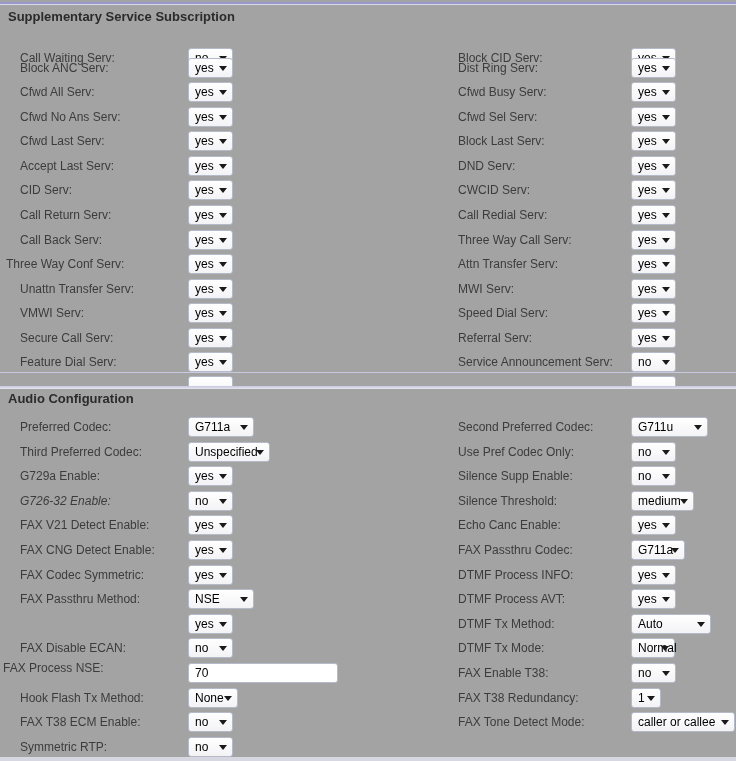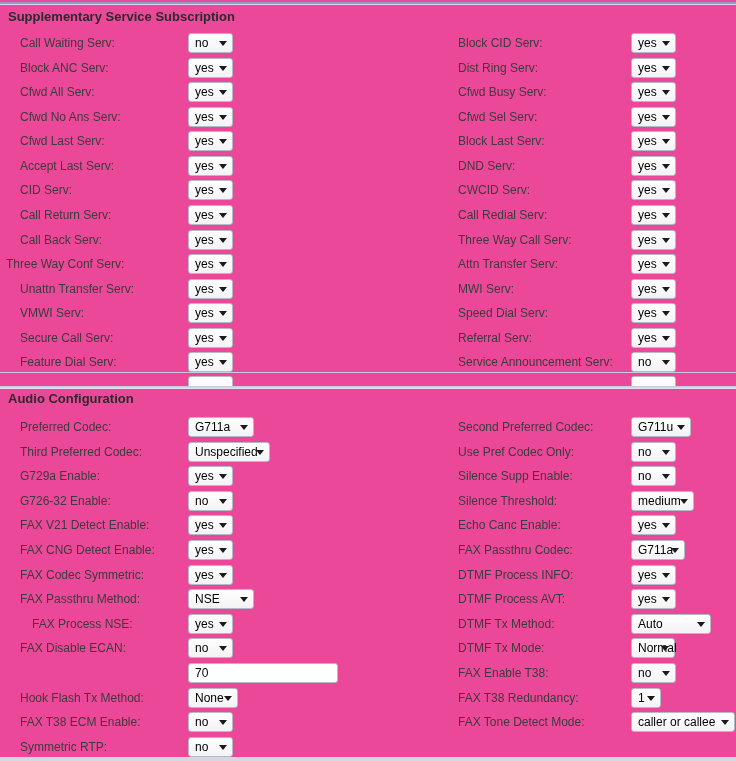--- a/index.html
+++ b/index.html
@@ -1,17 +1,17 @@
 <!DOCTYPE html>
 <html><head>
 <meta charset="utf-8">
 <style>
   html,body{margin:0;padding:0;background:#ffffff;}
   body{font-family:"Liberation Sans","DejaVu Sans",sans-serif;}
-  #page{position:relative;width:736px;height:761px;background:#ec4899;overflow:hidden;}
+  #page{position:relative;width:736px;height:761px;background:#a3a3a3;overflow:hidden;}
 
   .rule-top{position:absolute;left:0;top:2px;width:736px;height:2px;background:#9898cc;}
   .rule-top-light{position:absolute;left:0;top:4px;width:736px;height:1px;background:#d9d9ec;}
   .rule-mid-a{position:absolute;left:0;top:372px;width:736px;height:1px;background:#c9c9e2;}
   .rule-mid-b{position:absolute;left:0;top:386px;width:736px;height:3px;
               background:linear-gradient(#c6c6de,#e6e6f0);}
   .rule-bottom{position:absolute;left:0;top:757px;width:736px;height:4px;background:#d7d7e2;}
 
   .sec-title{position:absolute;left:8px;font-size:13px;font-weight:bold;color:#2b2b2b;white-space:nowrap;}
   #sec1-title{top:9px;}
@@ -37,21 +37,21 @@
 </head>
 <body>
 
 <div id="page">
   <div class="rule-top"></div>
   <div class="rule-top-light"></div>
 
   <div id="sec1-title" class="sec-title">Supplementary Service Subscription</div>
 
   <div id="sec1-rows">
-      <div class="row" style="top: 33px;">
+      <div class="row" style="top: 48px;">
         <div class="flabel" style="left: 20px;">Call Waiting Serv:</div>
         <div class="select" style="left: 188px; width: 45px;">
           <span class="selval">no</span>
           <span class="arrow"></span>
         </div>
         <div class="flabel" style="left: 458px;">Block CID Serv:</div>
         <div class="select" style="left: 631px; width: 45px;">
           <span class="selval">yes</span>
           <span class="arrow"></span>
         </div>
@@ -224,21 +224,21 @@
   <div id="sec2-title" class="sec-title">Audio Configuration</div>
 
   <div id="sec2-rows">
       <div class="row" style="top: 417px;">
         <div class="flabel" style="left: 20px;">Preferred Codec:</div>
         <div class="select" style="left: 188px; width: 66px;">
           <span class="selval">G711a</span>
           <span class="arrow"></span>
         </div>
         <div class="flabel" style="left: 458px;">Second Preferred Codec:</div>
-        <div class="select" style="left: 631px; width: 60px;">
+        <div class="select" style="left: 631px; width: 77px;">
           <span class="selval">G711u</span>
           <span class="arrow"></span>
         </div>
       </div>
       <div class="row" style="top: 441.6px;">
         <div class="flabel" style="left: 20px;">Third Preferred Codec:</div>
         <div class="select" style="left: 188px; width: 82px;">
           <span class="selval">Unspecified</span>
           <span class="arrow"></span>
         </div>
@@ -254,21 +254,21 @@
           <span class="selval">yes</span>
           <span class="arrow"></span>
         </div>
         <div class="flabel" style="left: 458px;">Silence Supp Enable:</div>
         <div class="select" style="left: 631px; width: 45px;">
           <span class="selval">no</span>
           <span class="arrow"></span>
         </div>
       </div>
       <div class="row" style="top: 490.8px;">
-        <div class="flabel" style="left: 20px;">G726-32 Enable:</div>
+        <div class="flabel" style="left: 20px; font-style: italic;">G726-32 Enable:</div>
         <div class="select" style="left: 188px; width: 45px;">
           <span class="selval">no</span>
           <span class="arrow"></span>
         </div>
         <div class="flabel" style="left: 458px;">Silence Threshold:</div>
         <div class="select" style="left: 631px; width: 63px;">
           <span class="selval">medium</span>
           <span class="arrow"></span>
         </div>
       </div>
@@ -314,21 +314,21 @@
           <span class="selval">NSE</span>
           <span class="arrow"></span>
         </div>
         <div class="flabel" style="left: 458px;">DTMF Process AVT:</div>
         <div class="select" style="left: 631px; width: 45px;">
           <span class="selval">yes</span>
           <span class="arrow"></span>
         </div>
       </div>
       <div class="row" style="top: 613.8px;">
-        <div class="flabel" style="left: 32px;">FAX Process NSE:</div>
+        <div class="flabel" style="left: 3px; margin-top: 44px;">FAX Process NSE:</div>
         <div class="select" style="left: 188px; width: 45px;">
           <span class="selval">yes</span>
           <span class="arrow"></span>
         </div>
         <div class="flabel" style="left: 458px;">DTMF Tx Method:</div>
         <div class="select" style="left: 631px; width: 80px;">
           <span class="selval">Auto</span>
           <span class="arrow"></span>
         </div>
       </div>

